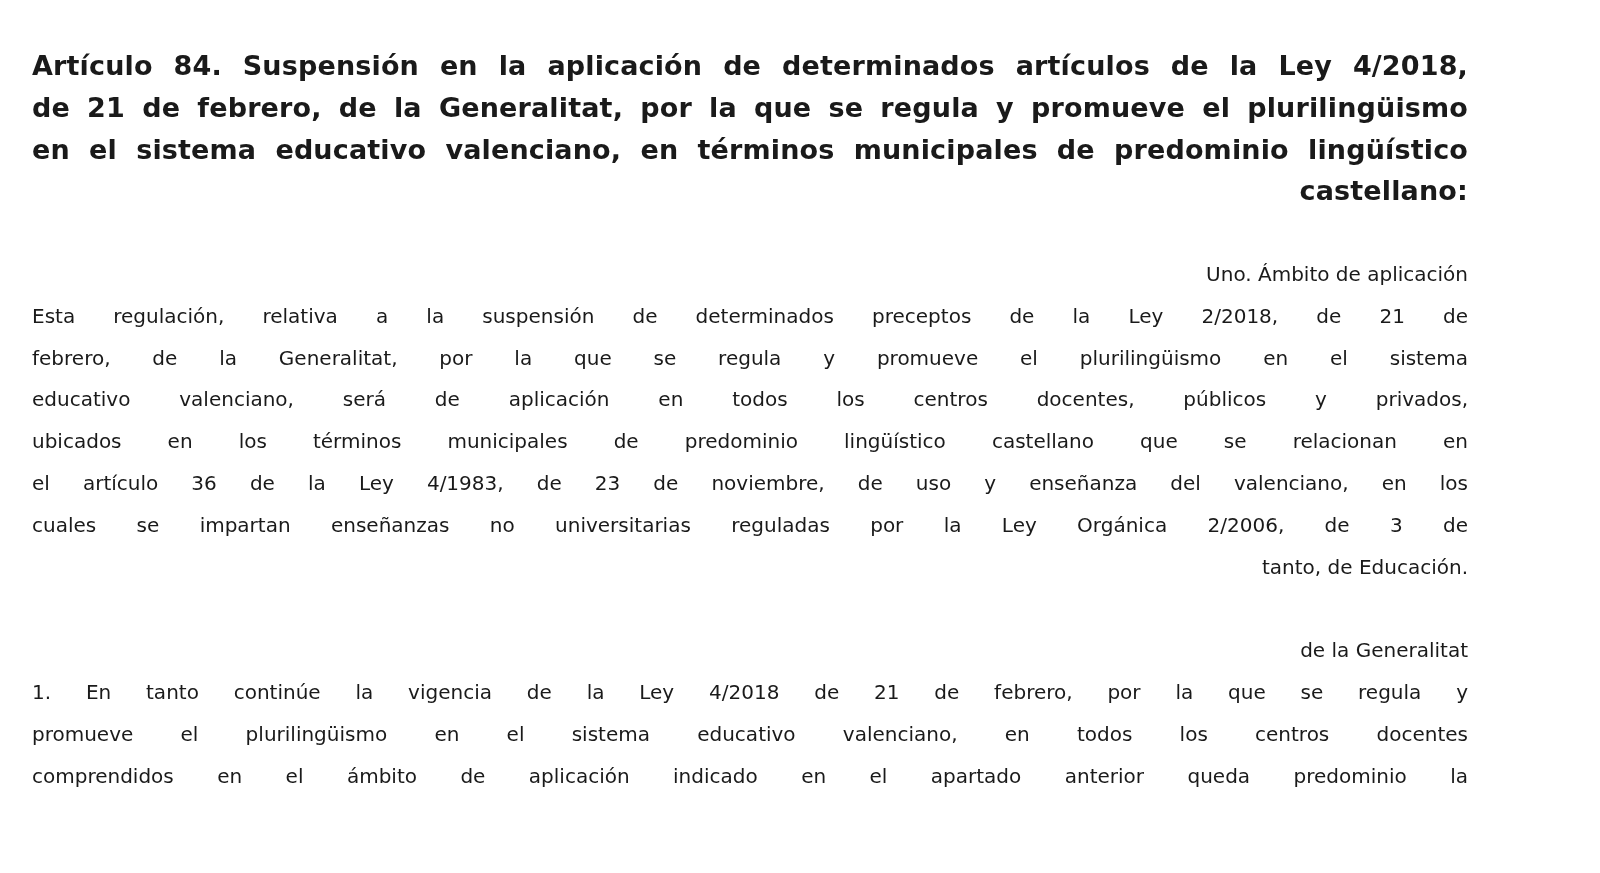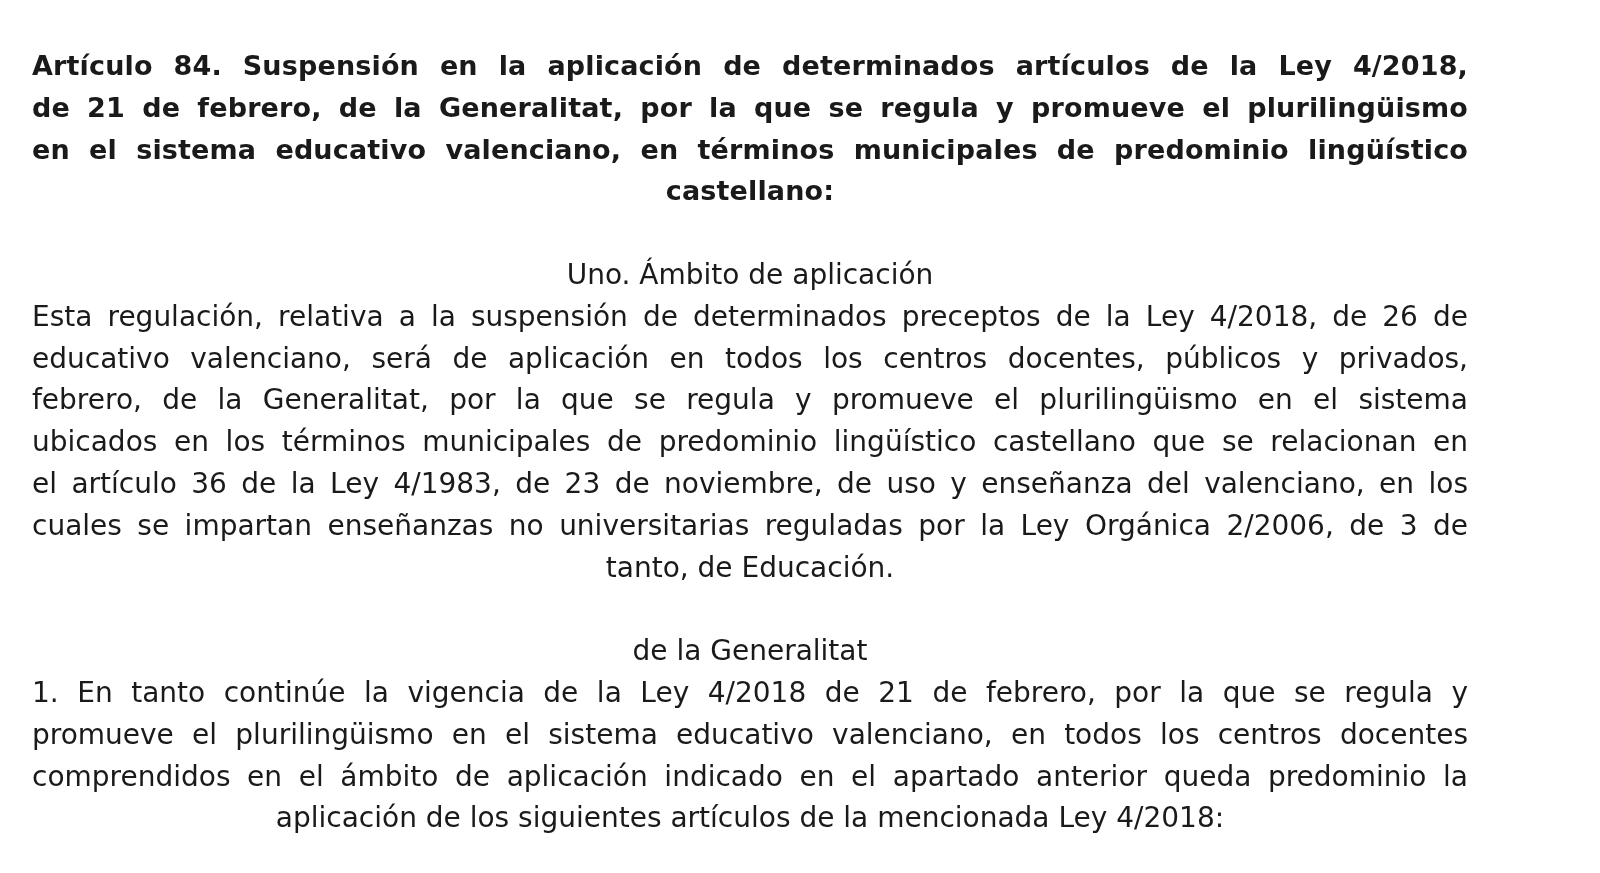--- a/index.html
+++ b/index.html
@@ -18,37 +18,37 @@
     .page {
       position: absolute;
       left: 32px;
       top: 16px;
       width: 1436px;
       margin-top: 29px;
     }
     .line {
       display: block;
       white-space: nowrap;
-      font-size: 28px;
+      font-size: 20px;
       line-height: 41.8px;
       height: 41.8px;
       letter-spacing: 0px;
     }
     .heading .line {
       font-weight: bold;
       font-size: 27px;
       letter-spacing: 0.15px;
     }
     .justify {
       text-align: justify;
       text-align-last: justify;
       white-space: normal;
     }
     .left {
-      text-align: center;
+      text-align: right;
     }
     .spacer {
       height: 41.8px;
     }
     .para {
       display: block;
     }
   </style>
 </head>
 <body>
@@ -59,32 +59,31 @@
     <span class="line justify">Artículo 84. Suspensión en la aplicación de determinados artículos de la Ley 4/2018,</span>
     <span class="line justify">de 21 de febrero, de la Generalitat, por la que se regula y promueve el plurilingüismo</span>
     <span class="line justify">en el sistema educativo valenciano, en  términos municipales de predominio lingüístico</span>
     <span class="line left">castellano:</span>
   </div>
 
   <div class="spacer"></div>
 
   <div class="para">
     <span class="line left">Uno. Ámbito de aplicación</span>
-    <span class="line justify">Esta regulación, relativa a la suspensión de determinados preceptos de la Ley 4/2018, de 26 de</span>
+    <span class="line justify">Esta regulación, relativa a la suspensión de determinados preceptos de la Ley 2/2018, de 21 de</span>
+    <span class="line justify">febrero, de la Generalitat, por la que se regula y promueve el plurilingüismo en el sistema</span>
     <span class="line justify">educativo valenciano, será de aplicación en todos los centros docentes, públicos y privados,</span>
-    <span class="line justify">febrero, de la Generalitat, por la que se regula y promueve el plurilingüismo en el sistema</span>
     <span class="line justify">ubicados en los términos municipales de predominio lingüístico castellano que se relacionan en</span>
     <span class="line justify">el artículo 36 de la Ley 4/1983, de 23 de noviembre, de uso y enseñanza del valenciano, en los</span>
     <span class="line justify">cuales se impartan enseñanzas no universitarias reguladas por la Ley Orgánica 2/2006, de 3 de</span>
     <span class="line left">tanto, de Educación.</span>
   </div>
 
   <div class="spacer"></div>
 
   <div class="para">
     <span class="line left">de la Generalitat</span>
     <span class="line justify">1. En tanto continúe la vigencia de la Ley 4/2018 de 21 de febrero, por la que se regula y</span>
     <span class="line justify">promueve el plurilingüismo en el sistema educativo valenciano, en todos los centros docentes</span>
     <span class="line justify">comprendidos en el ámbito de aplicación indicado en el apartado anterior queda predominio la</span>
-    <span class="line left">aplicación de los siguientes artículos de la mencionada Ley 4/2018:</span>
   </div>
 
 </div>
 
 </body></html>

